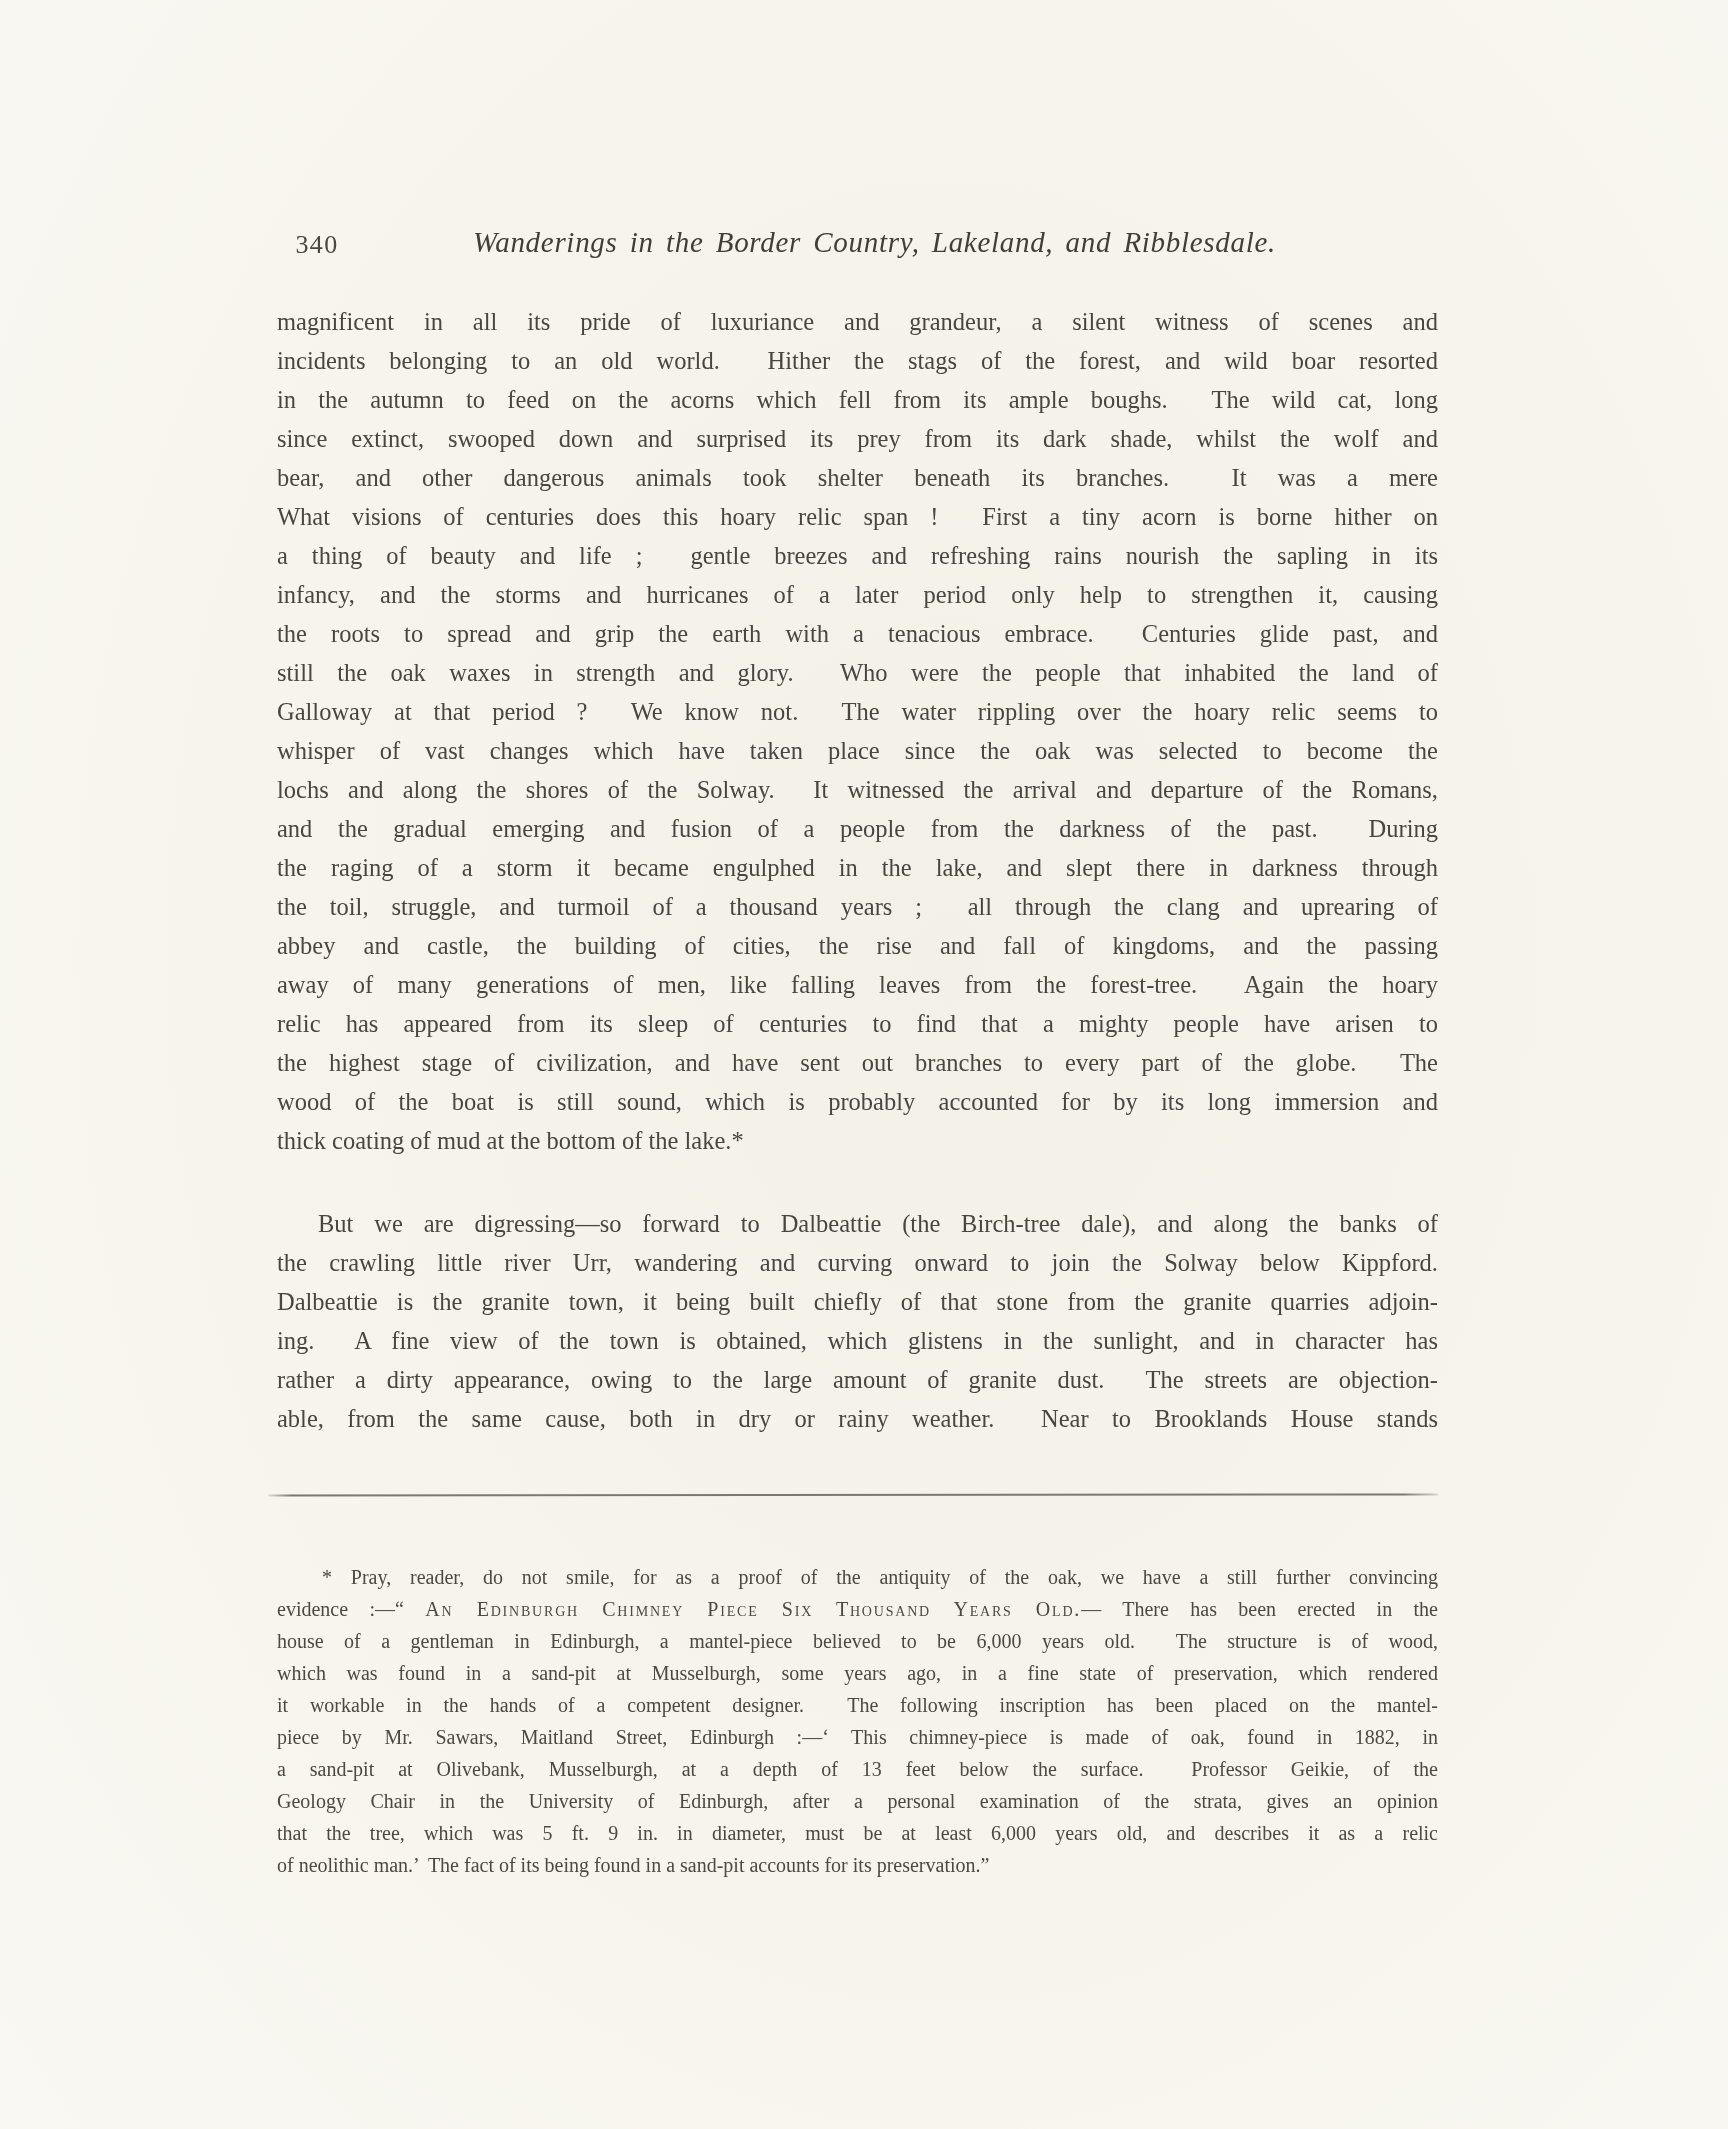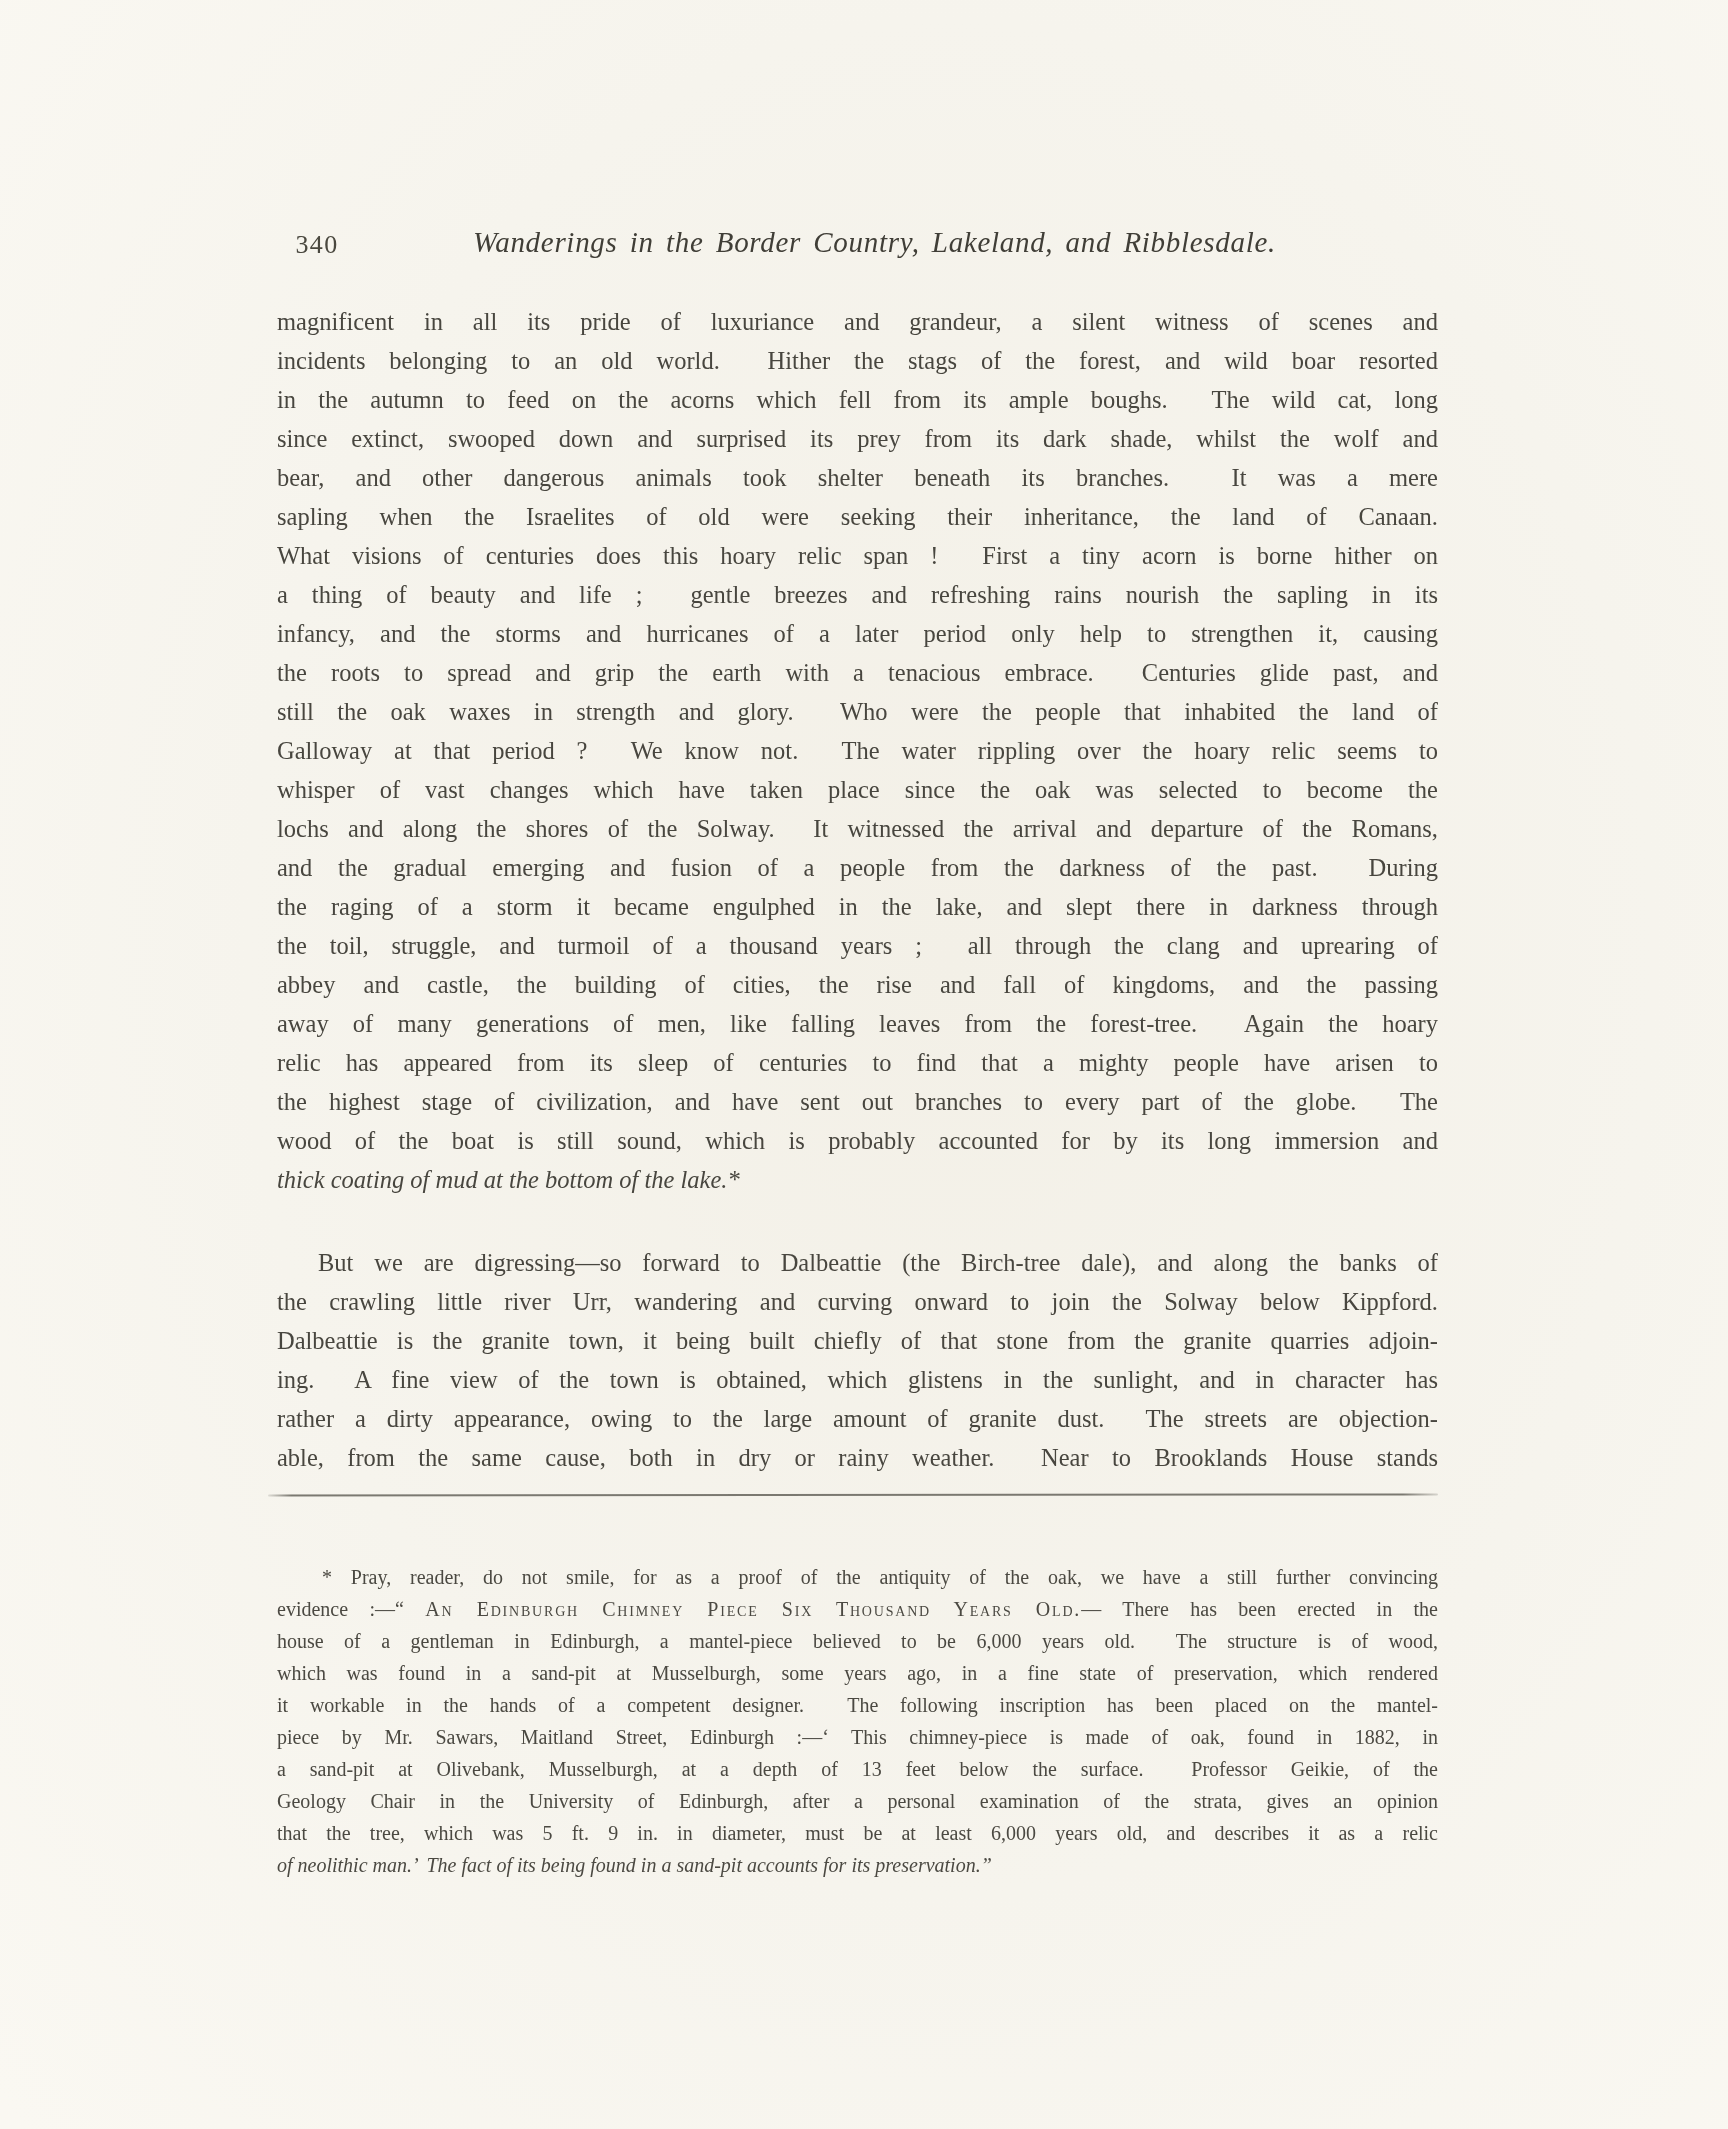--- a/index.html
+++ b/index.html
@@ -56,21 +56,20 @@
     color: #4b4942;
   }
   .line {
     text-align: justify;
     text-align-last: justify;
     white-space: pre-wrap;
   }
   .line.no-just {
     text-align: right;
     text-align-last: left;
-    font-style: italic;
   }
   .line.ind { text-indent: 41px; margin-top: 44px; }
   .footnote .line.ind { text-indent: 45px; }
   .smallcaps {
     font-variant: small-caps;
     letter-spacing: 1.8px;
   }
   .rule {
     position: absolute;
     left: 268px;
@@ -96,21 +95,20 @@
     <span class="running-title">Wanderings in the Border Country, Lakeland, and Ribblesdale.</span>
   </div>
 
   <div class="content body-text">
     <div>
         <div class="line">magnificent in all its pride of luxuriance and grandeur, a silent witness of scenes and</div>
         <div class="line">incidents belonging to an old world.  Hither the stags of the forest, and wild boar resorted</div>
         <div class="line">in the autumn to feed on the acorns which fell from its ample boughs.  The wild cat, long</div>
         <div class="line">since extinct, swooped down and surprised its prey from its dark shade, whilst the wolf and</div>
         <div class="line">bear, and other dangerous animals took shelter beneath its branches.  It was a mere</div>
-        <div class="line">sapling when the Israelites of old were seeking their inheritance, the land of Canaan.</div>
         <div class="line">What visions of centuries does this hoary relic span !  First a tiny acorn is borne hither on</div>
         <div class="line">a thing of beauty and life ;  gentle breezes and refreshing rains nourish the sapling in its</div>
         <div class="line">infancy, and the storms and hurricanes of a later period only help to strengthen it, causing</div>
         <div class="line">the roots to spread and grip the earth with a tenacious embrace.  Centuries glide past, and</div>
         <div class="line">still the oak waxes in strength and glory.  Who were the people that inhabited the land of</div>
         <div class="line">Galloway at that period ?  We know not.  The water rippling over the hoary relic seems to</div>
         <div class="line">whisper of vast changes which have taken place since the oak was selected to become the</div>
         <div class="line">lochs and along the shores of the Solway.  It witnessed the arrival and departure of the Romans,</div>
         <div class="line">and the gradual emerging and fusion of a people from the darkness of the past.  During</div>
         <div class="line">the raging of a storm it became engulphed in the lake, and slept there in darkness through</div>

